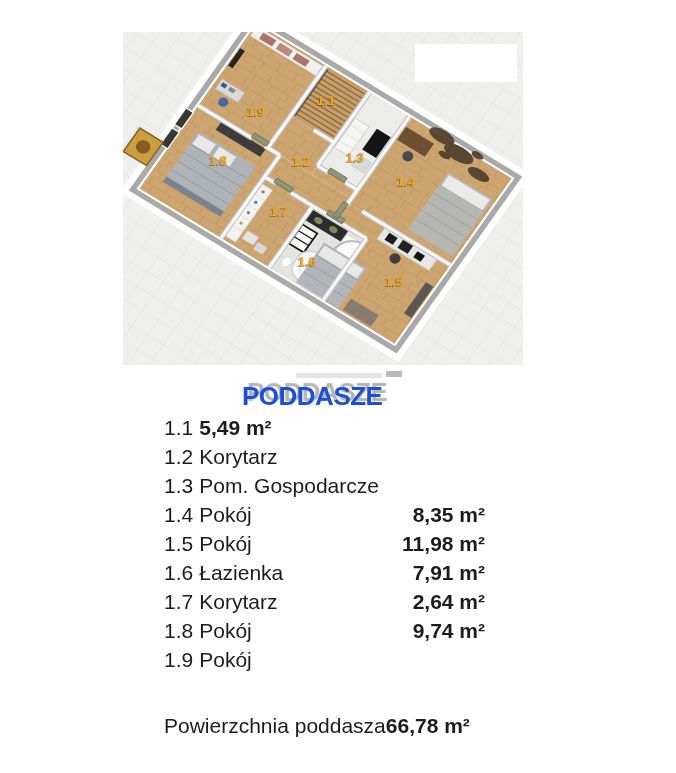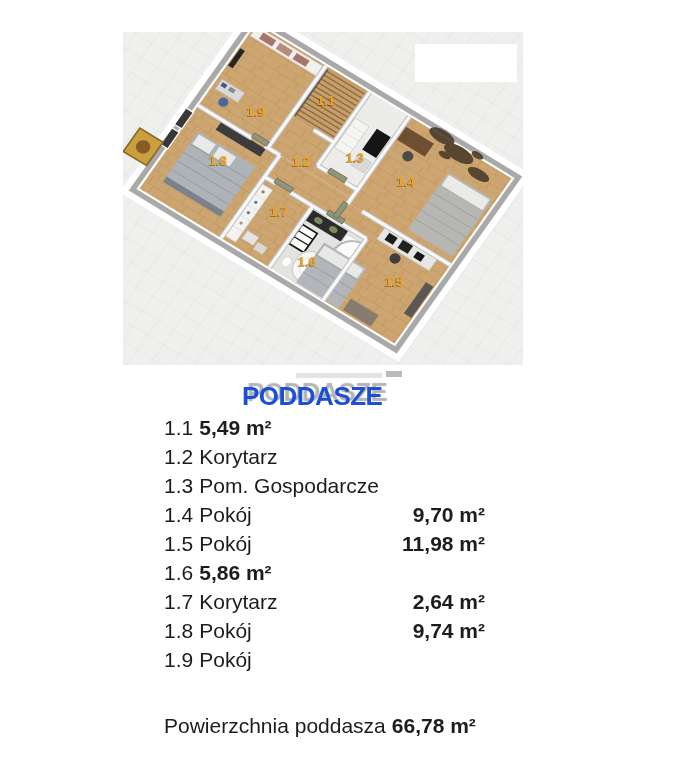--- a/index.html
+++ b/index.html
@@ -19,21 +19,21 @@
     text-shadow:5px -4px 1px rgba(148,148,148,0.7);
   }
   .ghost1{position:absolute;left:296px;top:373px;width:86px;height:5px;background:#c9c9c9;opacity:.5}
   .ghost2{position:absolute;left:386px;top:371px;width:16px;height:6px;background:#9c9c9c;opacity:.7}
   .legend{position:absolute;left:164px;top:413px;width:321px}
   .row{display:flex;height:29px;line-height:29px;font-size:21px;white-space:nowrap}
   .rid{margin-right:6px}
   .rname{flex:1}
   .rarea{font-weight:700;text-align:right}
   .total{position:absolute;left:164px;top:711px;font-size:21px;line-height:29px;white-space:nowrap}
-  .total .b{font-weight:700;margin-left:6px}
+  .total .b{font-weight:700;}
 </style>
 </head>
 <body>
 
 <div>
 <svg class="plan-svg" width="400" height="333" viewBox="0 0 400 333">
   <defs>
     <pattern id="grid" width="17" height="17" patternUnits="userSpaceOnUse">
       <rect width="17" height="17" fill="#efefee"></rect>
       <path d="M17 0V17M0 17H17" stroke="#e1e1de" stroke-width="1" fill="none"></path>
@@ -195,30 +195,31 @@
     <span class="rid">1.2</span>
     <span class="rname">Korytarz</span>
   </div>
   <div class="row">
     <span class="rid">1.3</span>
     <span class="rname">Pom. Gospodarcze</span>
   </div>
   <div class="row">
     <span class="rid">1.4</span>
     <span class="rname">Pokój</span>
-    <span class="rarea">9,70 m²</span>
+    <span class="rarea">8,35 m²</span>
   </div>
   <div class="row">
     <span class="rid">1.5</span>
     <span class="rname">Pokój</span>
     <span class="rarea">11,98 m²</span>
   </div>
   <div class="row">
     <span class="rid">1.6</span>
-    <span class="rarea">5,86 m²</span>
+    <span class="rname">Łazienka</span>
+    <span class="rarea">7,91 m²</span>
   </div>
   <div class="row">
     <span class="rid">1.7</span>
     <span class="rname">Korytarz</span>
     <span class="rarea">2,64 m²</span>
   </div>
   <div class="row">
     <span class="rid">1.8</span>
     <span class="rname">Pokój</span>
     <span class="rarea">9,74 m²</span>

